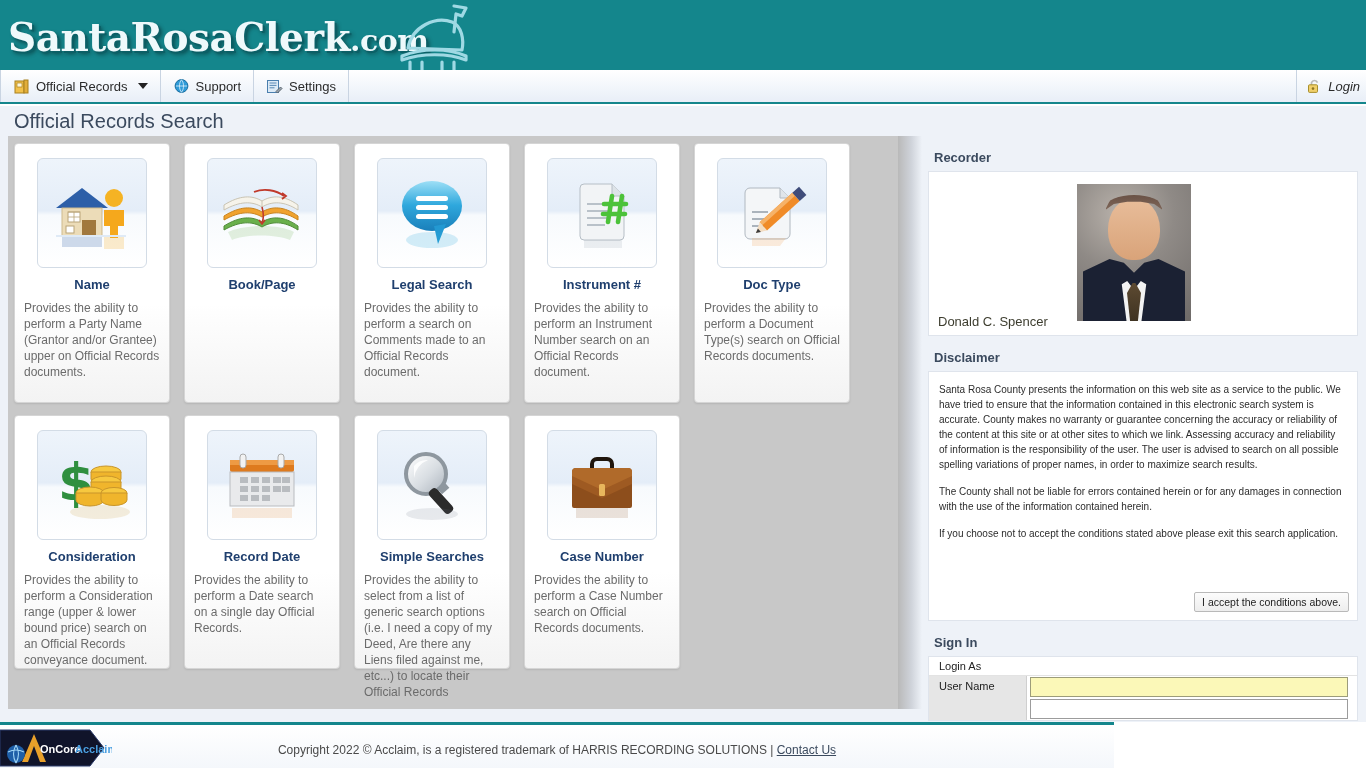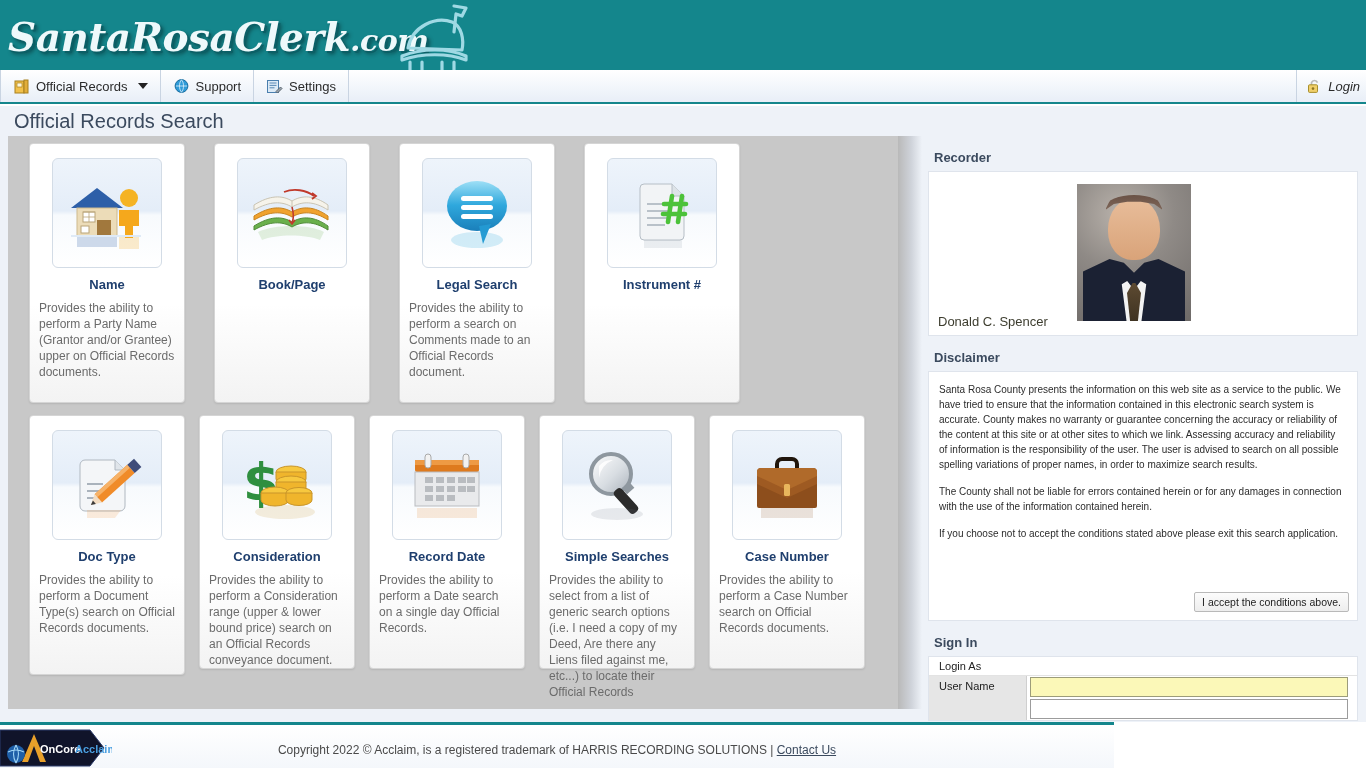--- a/index.html
+++ b/index.html
@@ -14,21 +14,21 @@
 
   
   .banner {
     position: absolute; left: 0; top: 0; width: 1366px; height: 70px;
     background: #14868c;
     overflow: hidden;
   }
   .brand {
     position: absolute; left: 8px; top: 14px;
     font-family: "DejaVu Serif", serif;
-    font-style: italic; font-weight: bold;
+    font-weight: bold;
     font-size: 39px;
     letter-spacing: -0.5px;
     color: #eef9fb;
     text-shadow: 2px 2px 0 #0b5f66, 3px 3px 4px rgba(0,0,0,.45);
     white-space: nowrap;
   }
   .brand .dotcom { font-size: 30px; }
   .logo-mark {
     position: absolute; left: 392px; top: 2px; width: 90px; height: 92px;
   }
@@ -94,21 +94,21 @@
   .card {
     width: 156px;
     margin-right: 14px; margin-bottom: 12px;
     background: linear-gradient(to bottom, #ffffff 0%, #ffffff 62%, #f3f3f3 100%);
     border: 1px solid #d5d5d5;
     border-radius: 4px;
     box-shadow: 0 1px 2px rgba(0,0,0,.10);
     padding: 10px 9px 12px 9px;
     cursor: pointer;
   }
-  .card.row1 { height: 260px; margin-left: 15px; }
+  .card.row1 { height: 260px; }
   .card.row2 { height: 254px; }
   .card-icon-box {
     width: 110px; height: 110px; margin: 4px auto 0 auto;
     background: linear-gradient(to bottom, #eef4fb 0%, #e4edf8 48%, #f7fafd 52%, #ffffff 100%);
     border: 1px solid #d3dce6;
     border-radius: 6px;
     display: flex; align-items: center; justify-content: center;
     overflow: hidden;
   }
   .card-title {
@@ -371,20 +371,21 @@
                 <path d="M64 22 L60 48"></path>
                 <path d="M46 30 L68 30"></path>
                 <path d="M45 40 L67 40"></path>
               </g>
               <g opacity=".16">
                   <rect x="26" y="66" width="38" height="8" fill="#8d9aa6"></rect>
                 </g>
             </svg>
           </div>
           <div class="card-title">Instrument #</div>
+          <div class="card-desc">Provides the ability to perform an Instrument Number search on an Official Records document.</div>
         </div>
 
         <div class="card row1">
           <div class="card-icon-box">
             <svg width="88" height="78" viewBox="0 0 88 78">
               <path d="M22 14 h30 l10 10 v36 a5 5 0 0 1 -5 5 H22 a5 5 0 0 1 -5 -5 V19 a5 5 0 0 1 5 -5 Z" fill="#f4f6f8" stroke="#b0b8c0"></path>
               <path d="M52 14 v10 h10" fill="#e0e5ea" stroke="#b0b8c0"></path>
               <g stroke="#aab3bc" stroke-width="2">
                   <path d="M24 38 h16 M24 45 h18 M24 52 h14"></path>
                 </g>

